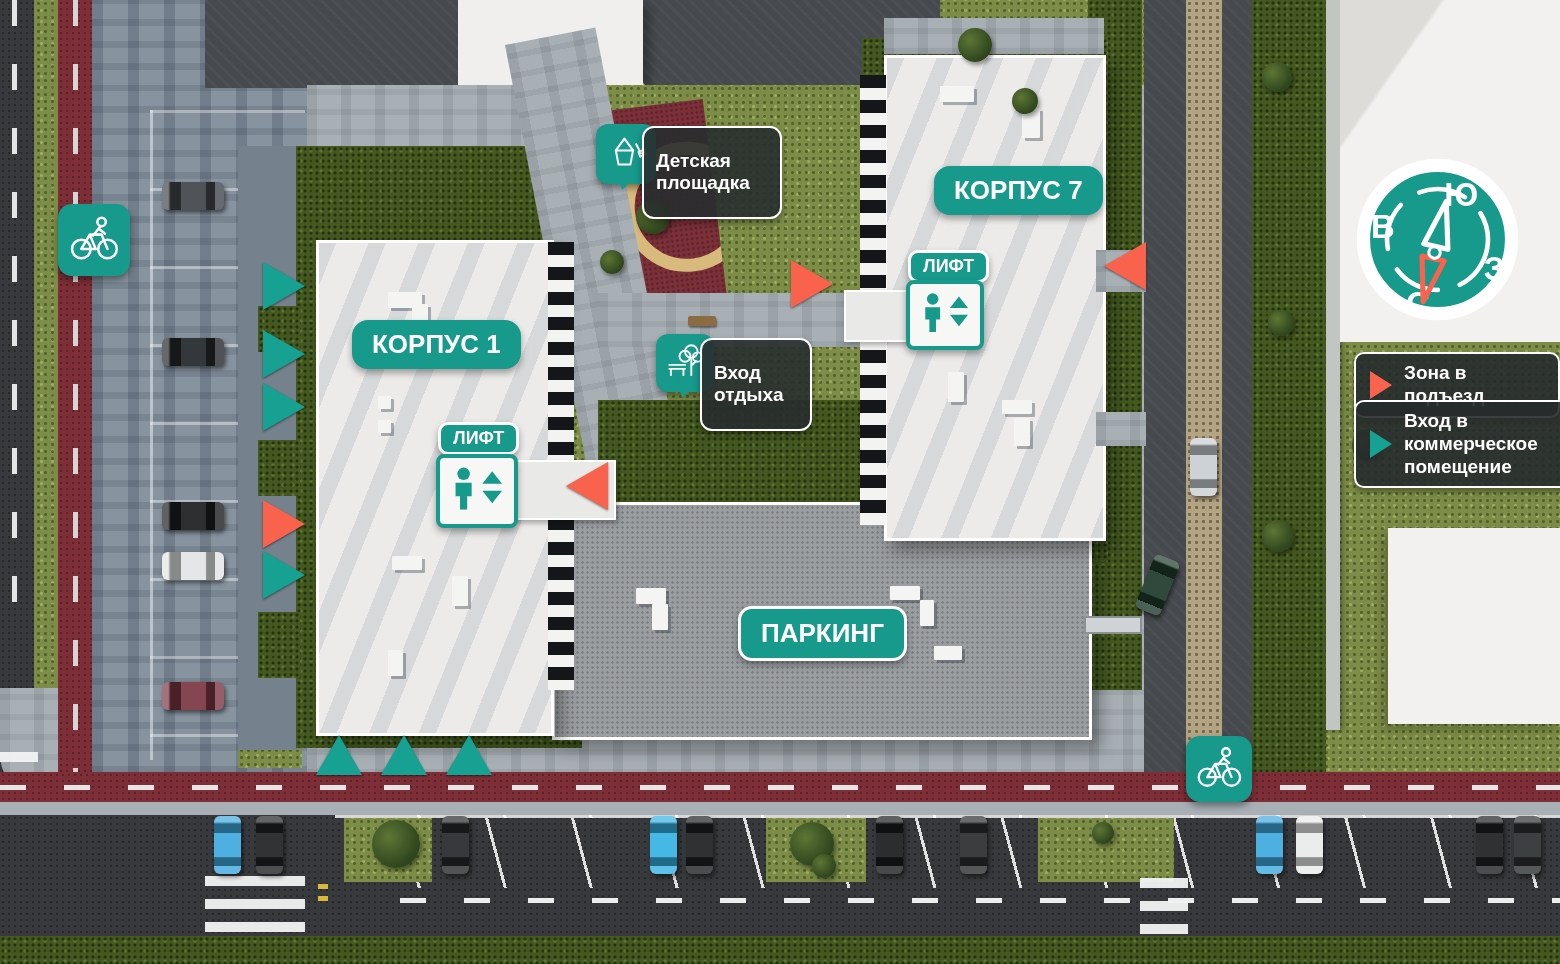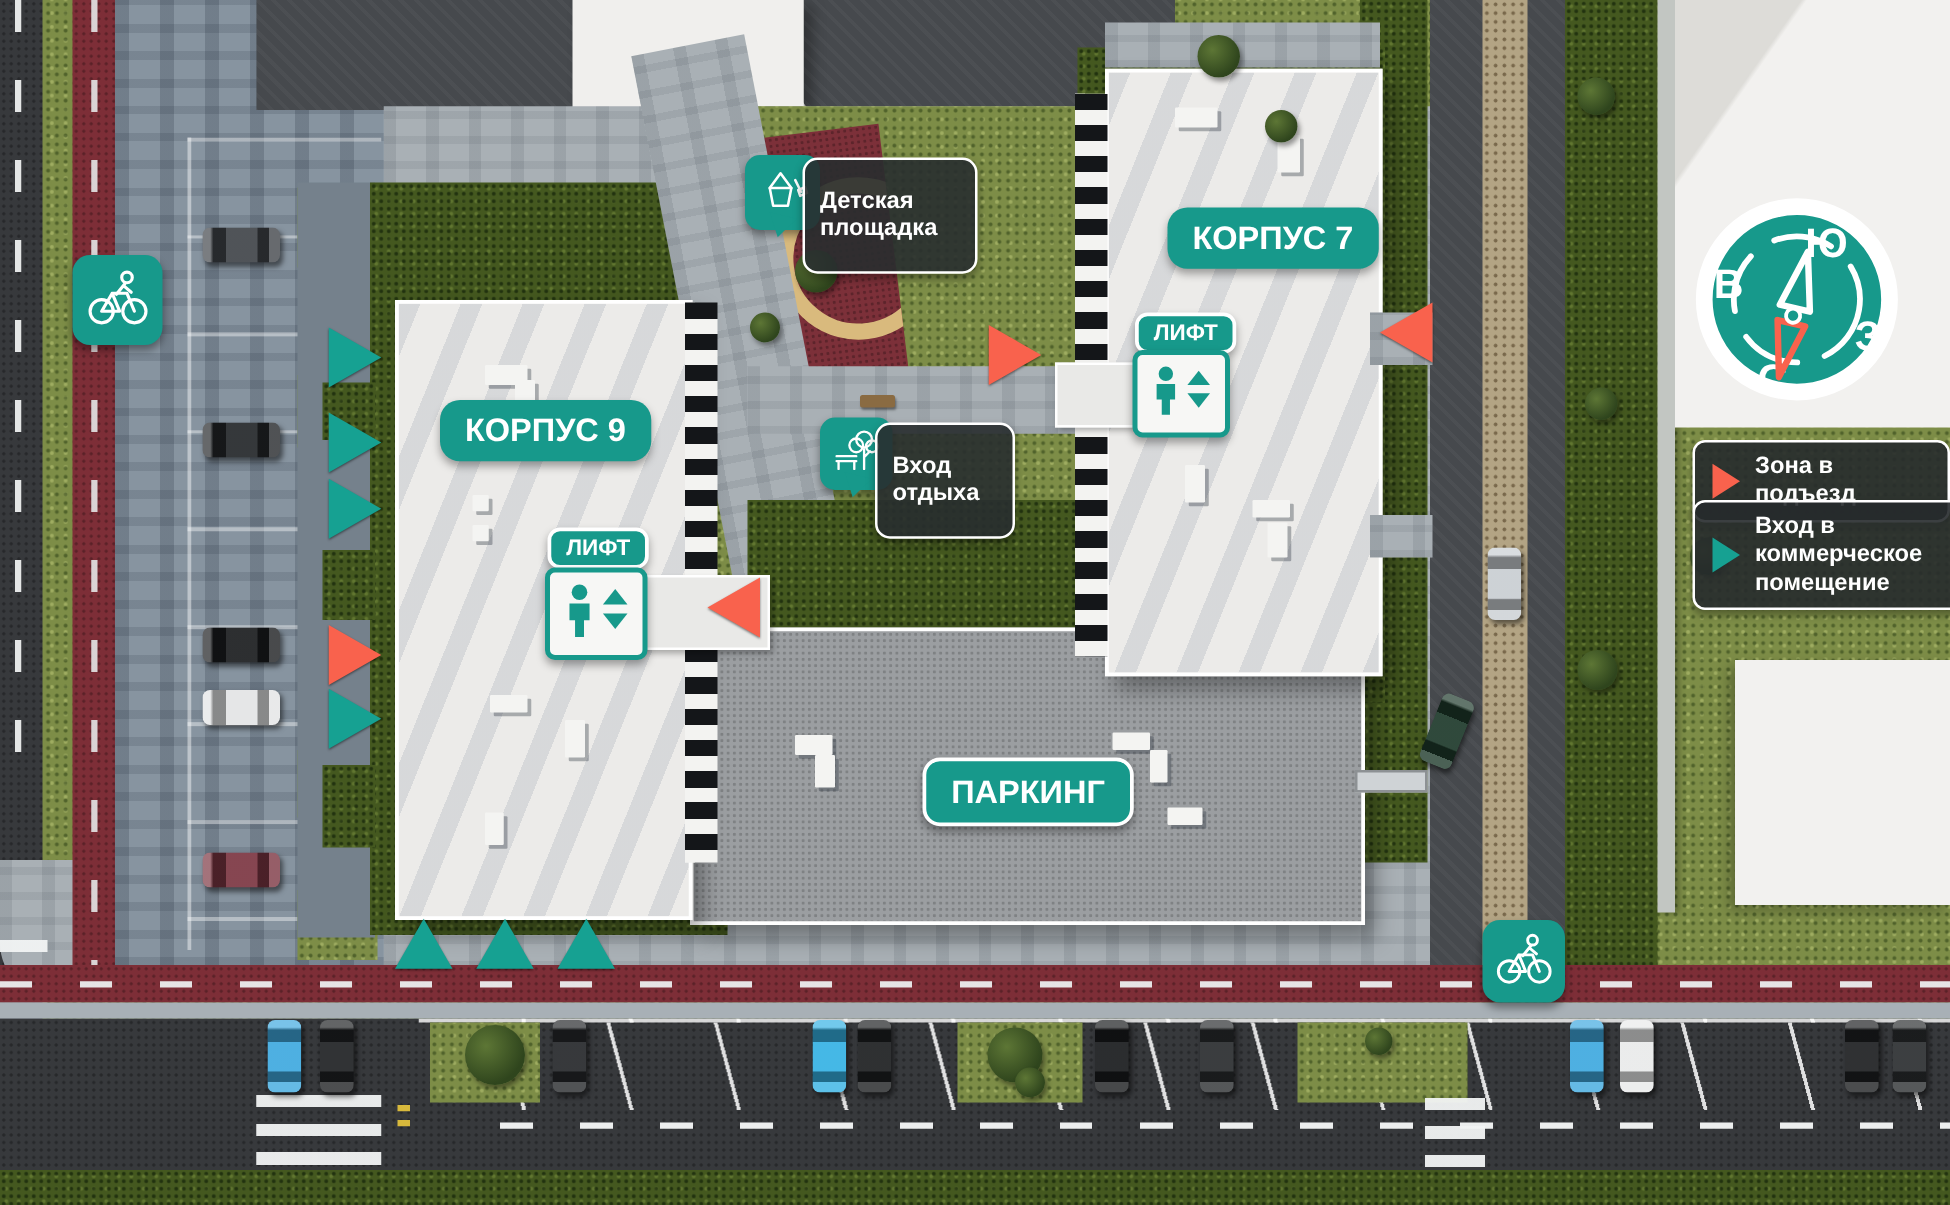--- a/index.html
+++ b/index.html
@@ -229,21 +229,21 @@
         <circle cx="17" cy="45" r="11"></circle>
           <circle cx="48" cy="45" r="11"></circle>
         <path d="M17 45 L27 28 L41 28 L48 45 M27 28 L34 45 L17 45"></path>
         <circle cx="41" cy="13" r="5"></circle>
           <path d="M39 19 L31 29 M38 21 L45 27"></path>
       </svg>
     </span>
   </div>
 
   <div class="pill pill-big" style="left:352px;top:320px">
-    <span>КОРПУС 9</span>
+    <span>КОРПУС 1</span>
   </div>
   <div class="pill pill-big" style="left:934px;top:166px">
     <span>КОРПУС 7</span>
   </div>
   <div class="pill pill-big pill-bordered" style="left:738px;top:606px">
     <span>ПАРКИНГ</span>
   </div>
 
   <div class="pill pill-small" style="left:438px;top:422px">
     <span>ЛИФТ</span>

